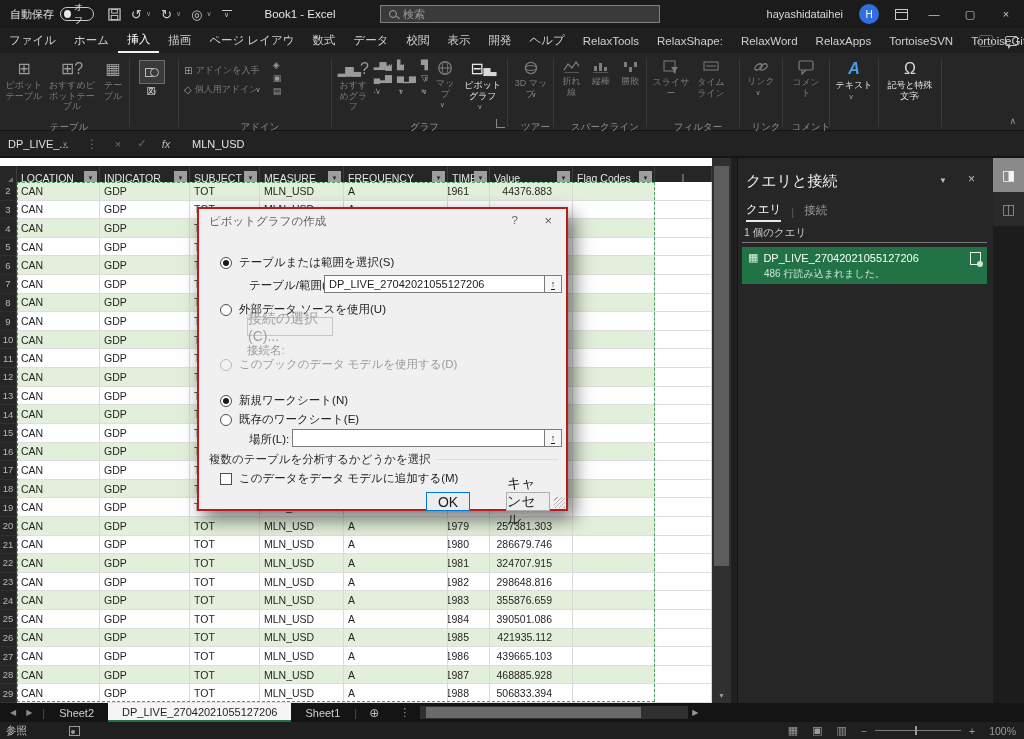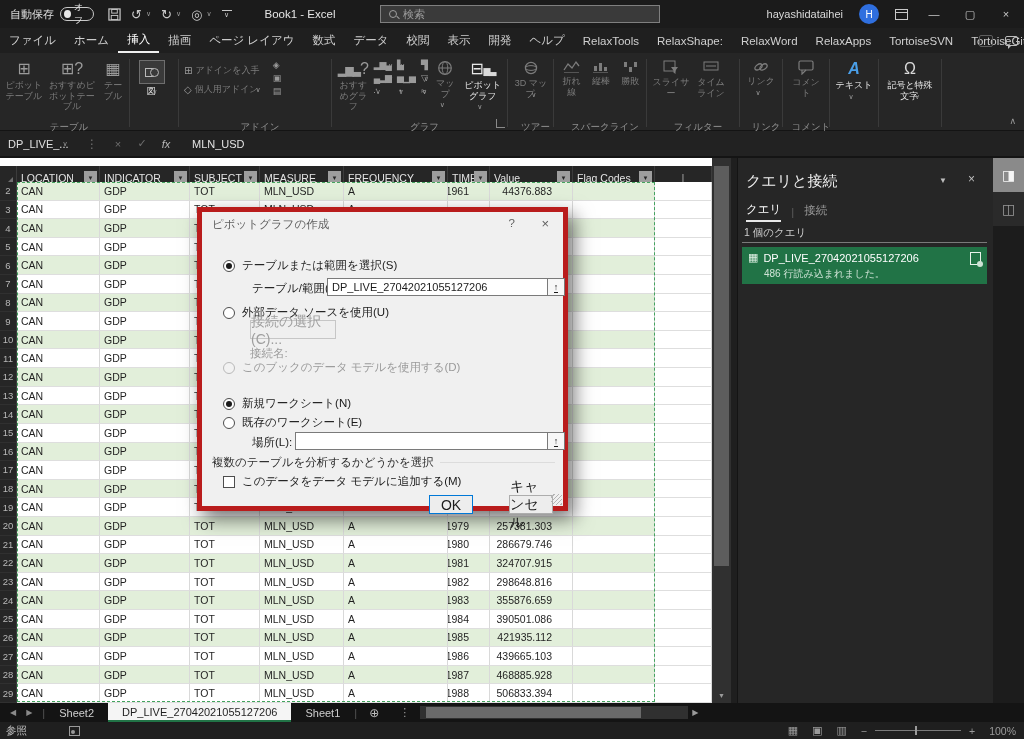--- a/index.html
+++ b/index.html
@@ -104,21 +104,21 @@
   .qload{position:absolute;right:6px;top:5px;width:11px;height:13px;border:1px solid #e8f2ea;background:#217346;}
   .qload::after{content:"";position:absolute;right:-3px;bottom:-3px;width:6px;height:6px;border-radius:50%;background:#cfe3d6;}
 
   
   .panestrip{position:absolute;left:993px;top:158px;width:31px;height:545px;background:#1c1c1c;}
   .pstrip-btn{width:31px;height:34px;display:flex;align-items:center;justify-content:center;font-size:14px;}
   .pstrip-btn.sel{background:#8a8a8a;color:#f5f5f5;}
   .pstrip-btn.idle{background:#2a2a2a;color:#9a9a9a;}
 
   
-  .dialog{position:absolute;left:197px;top:207px;width:371px;height:304px;background:#f0f0f0;border:5px solid #b91c1c;box-shadow:6px 8px 18px rgba(0,0,0,.55);font-size:11.5px;color:#1b1b1b;z-index:30;}
+  .dialog{position:absolute;left:197px;top:207px;width:371px;height:304px;background:#f0f0f0;border:2px solid #b91c1c;box-shadow:6px 8px 18px rgba(0,0,0,.55);font-size:11.5px;color:#1b1b1b;z-index:30;}
   .dtitle{position:absolute;left:10px;top:5px;color:#5f5f5f;}
   .dhelp{position:absolute;right:48px;top:5px;color:#5f5f5f;}
   .dclose{position:absolute;right:14px;top:4px;color:#5f5f5f;font-size:13px;}
   .dsec{position:absolute;left:10px;right:8px;display:flex;align-items:center;color:#2b2b2b;}
   .dsec::after{content:"";flex:1;height:1px;background:#dcdcdc;margin-left:6px;}
   .drow{position:absolute;display:flex;align-items:center;gap:7px;}
   .radio{width:12px;height:12px;border:1px solid #4d4d4d;border-radius:50%;background:#fff;flex:0 0 auto;}
   .radio.checked{display:flex;align-items:center;justify-content:center;}
   .radio.checked::after{content:"";width:6px;height:6px;border-radius:50%;background:#1b1b1b;}
   .radio.disabled{border-color:#b9b9b9;background:#f2f2f2;}

